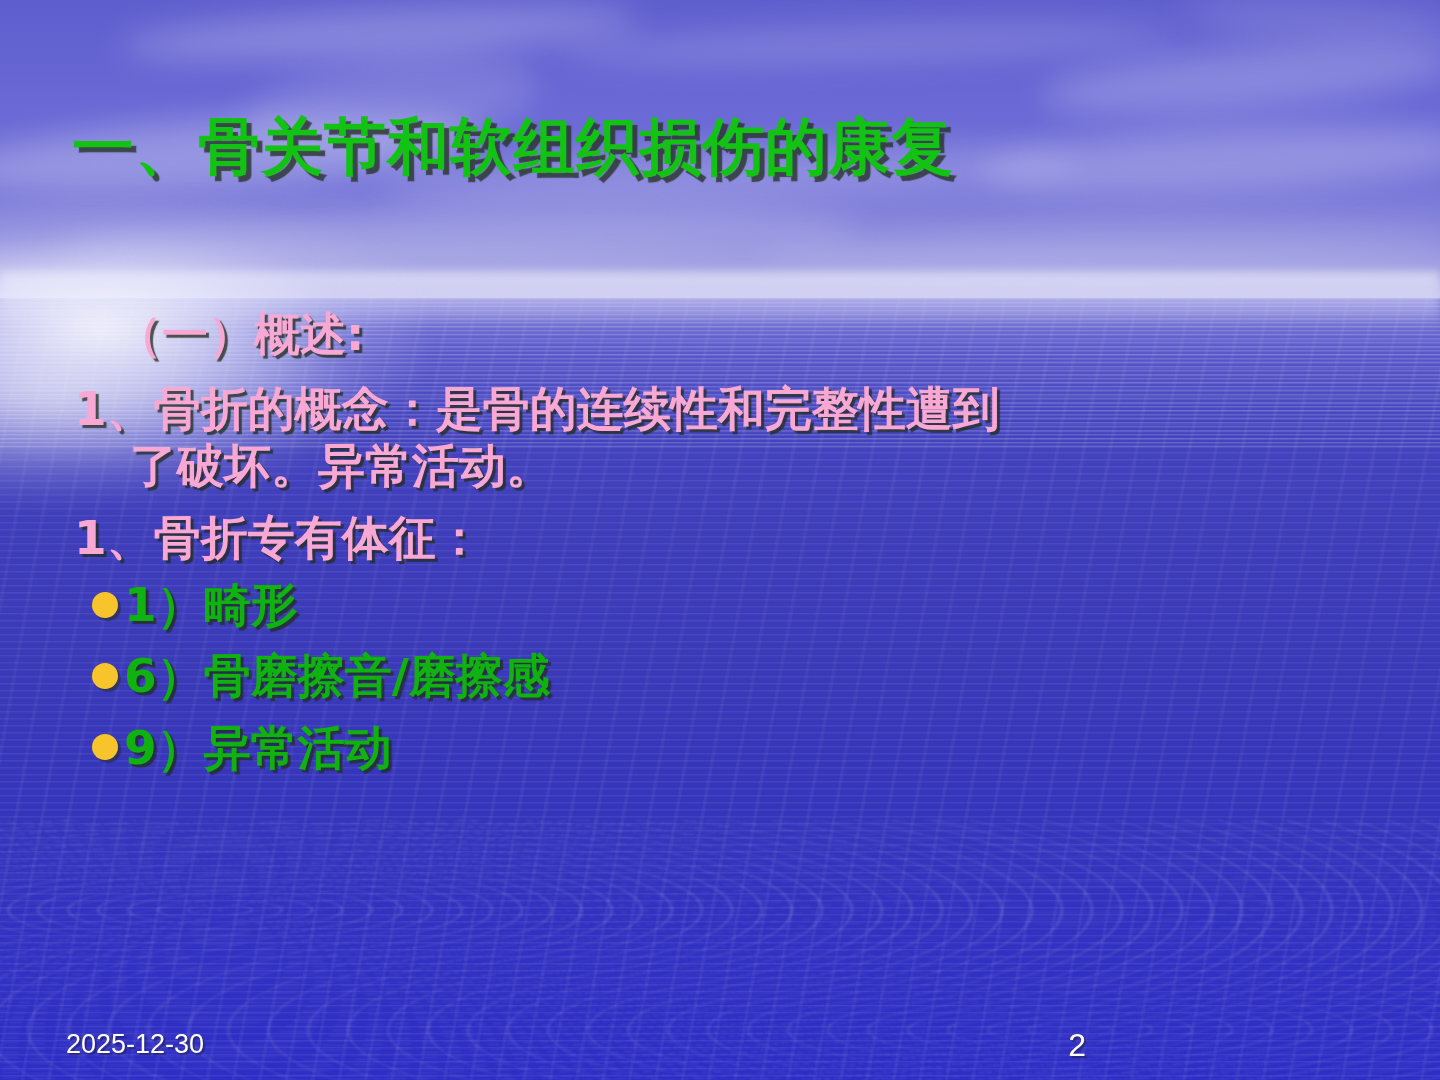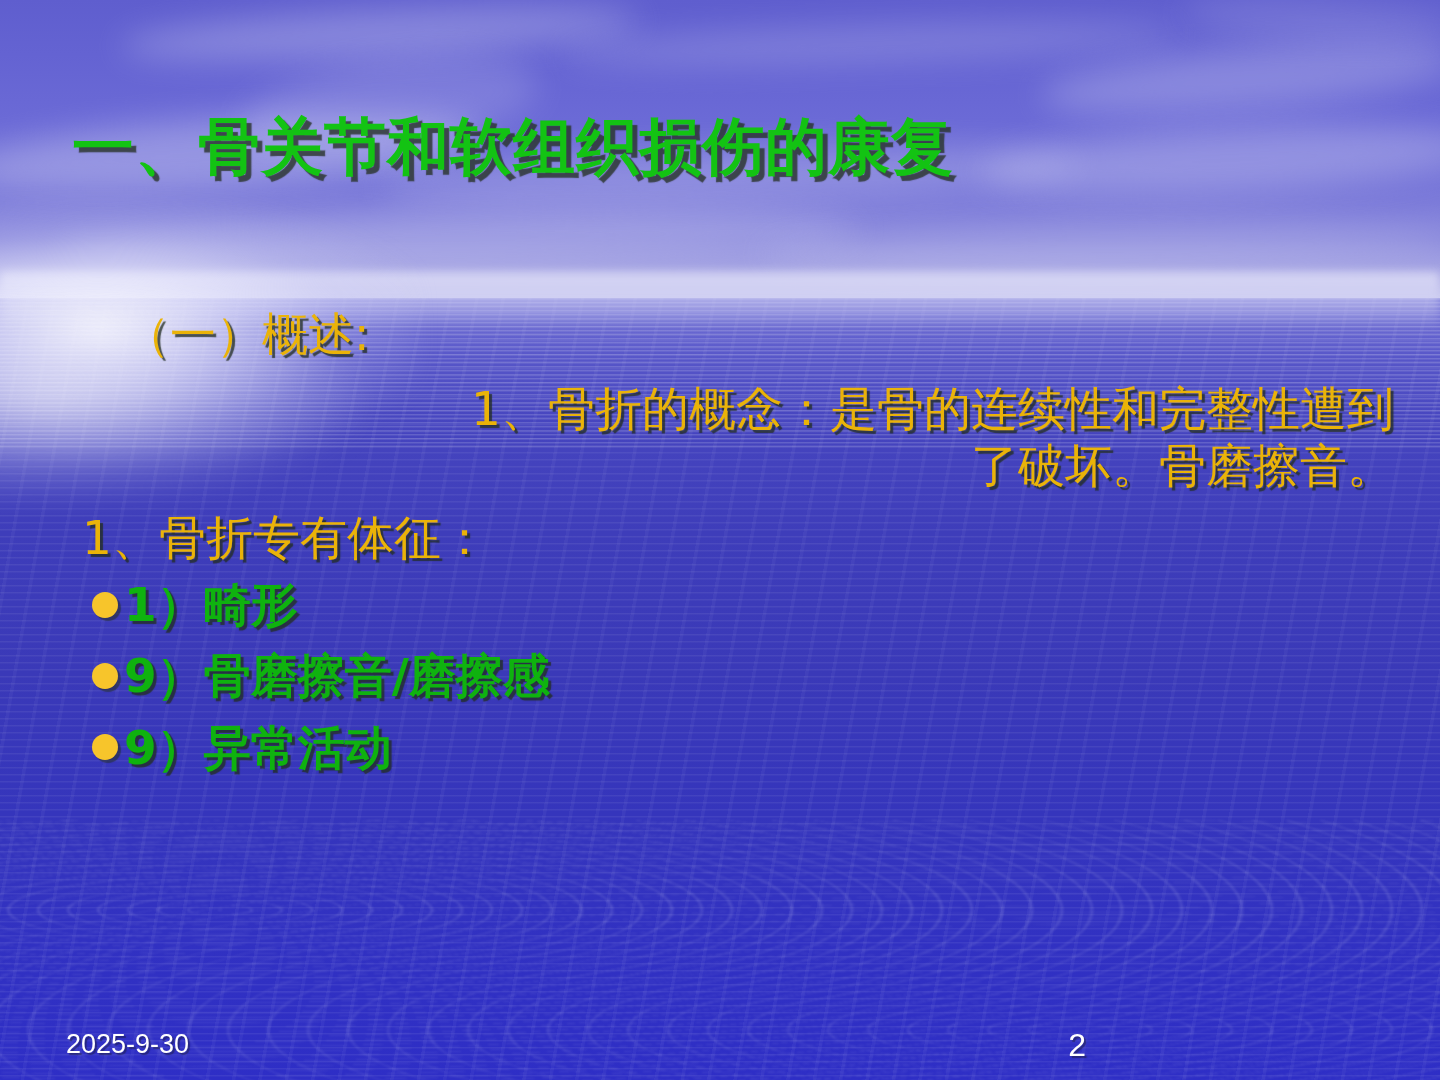--- a/index.html
+++ b/index.html
@@ -167,40 +167,38 @@
   }
 
   .body-block {
     position: absolute;
     left: 74px;
     top: 306px;
     width: 1320px;
   }
 
   .para {
-    color: #eab308;
-    font-weight: normal;
+    color: #f9a8d4;
+    font-weight: bold;
     text-shadow: 3px 3px 1px rgba(35,45,35,0.78);
     line-height: 1.22;
-    margin-left: 8px;
   }
 
   .para.sub-heading {
     font-size: 46px;
     padding-left: 42px;
     margin-bottom: 18px;
     white-space: nowrap;
   }
 
   .para.concept {
     font-size: 47px;
     text-indent: 0;
     padding-left: 0px;
     margin-bottom: 14px;
-    text-align: right;
   }
   .para.concept .wrap2 { display: block; padding-left: 56px; }
 
   .para.sig-heading {
     font-size: 47px;
     margin-bottom: 10px;
     white-space: nowrap;
   }
 
   .bullet-list { list-style: none; margin: 0; padding: 0; }
@@ -280,40 +278,40 @@
   <div class="content">
 
     <div class="slide-title">一、骨关节和软组织损伤的康复</div>
 
     <div class="body-block">
 
       <div class="para sub-heading">（一）概述:</div>
 
       <div class="para concept">
         <span>1、骨折的概念：是骨的连续性和完整性遭到</span>
-        <span class="wrap2">了破坏。骨磨擦音。</span>
+        <span class="wrap2">了破坏。异常活动。</span>
       </div>
 
       <div class="para sig-heading">1、骨折专有体征：</div>
 
       <ul class="bullet-list">
         <li class="bullet-item">
           <span class="bullet-dot"></span>
           <span>1）畸形</span>
         </li>
         <li class="bullet-item">
           <span class="bullet-dot"></span>
-          <span>9）骨磨擦音/磨擦感</span>
+          <span>6）骨磨擦音/磨擦感</span>
         </li>
         <li class="bullet-item">
           <span class="bullet-dot"></span>
           <span>9）异常活动</span>
         </li>
       </ul>
 
     </div>
 
-    <div class="footer-date">2025-9-30</div>
+    <div class="footer-date">2025-12-30</div>
 
     <div class="footer-page">2</div>
 
   </div>
 </div>
 
 </body></html>

